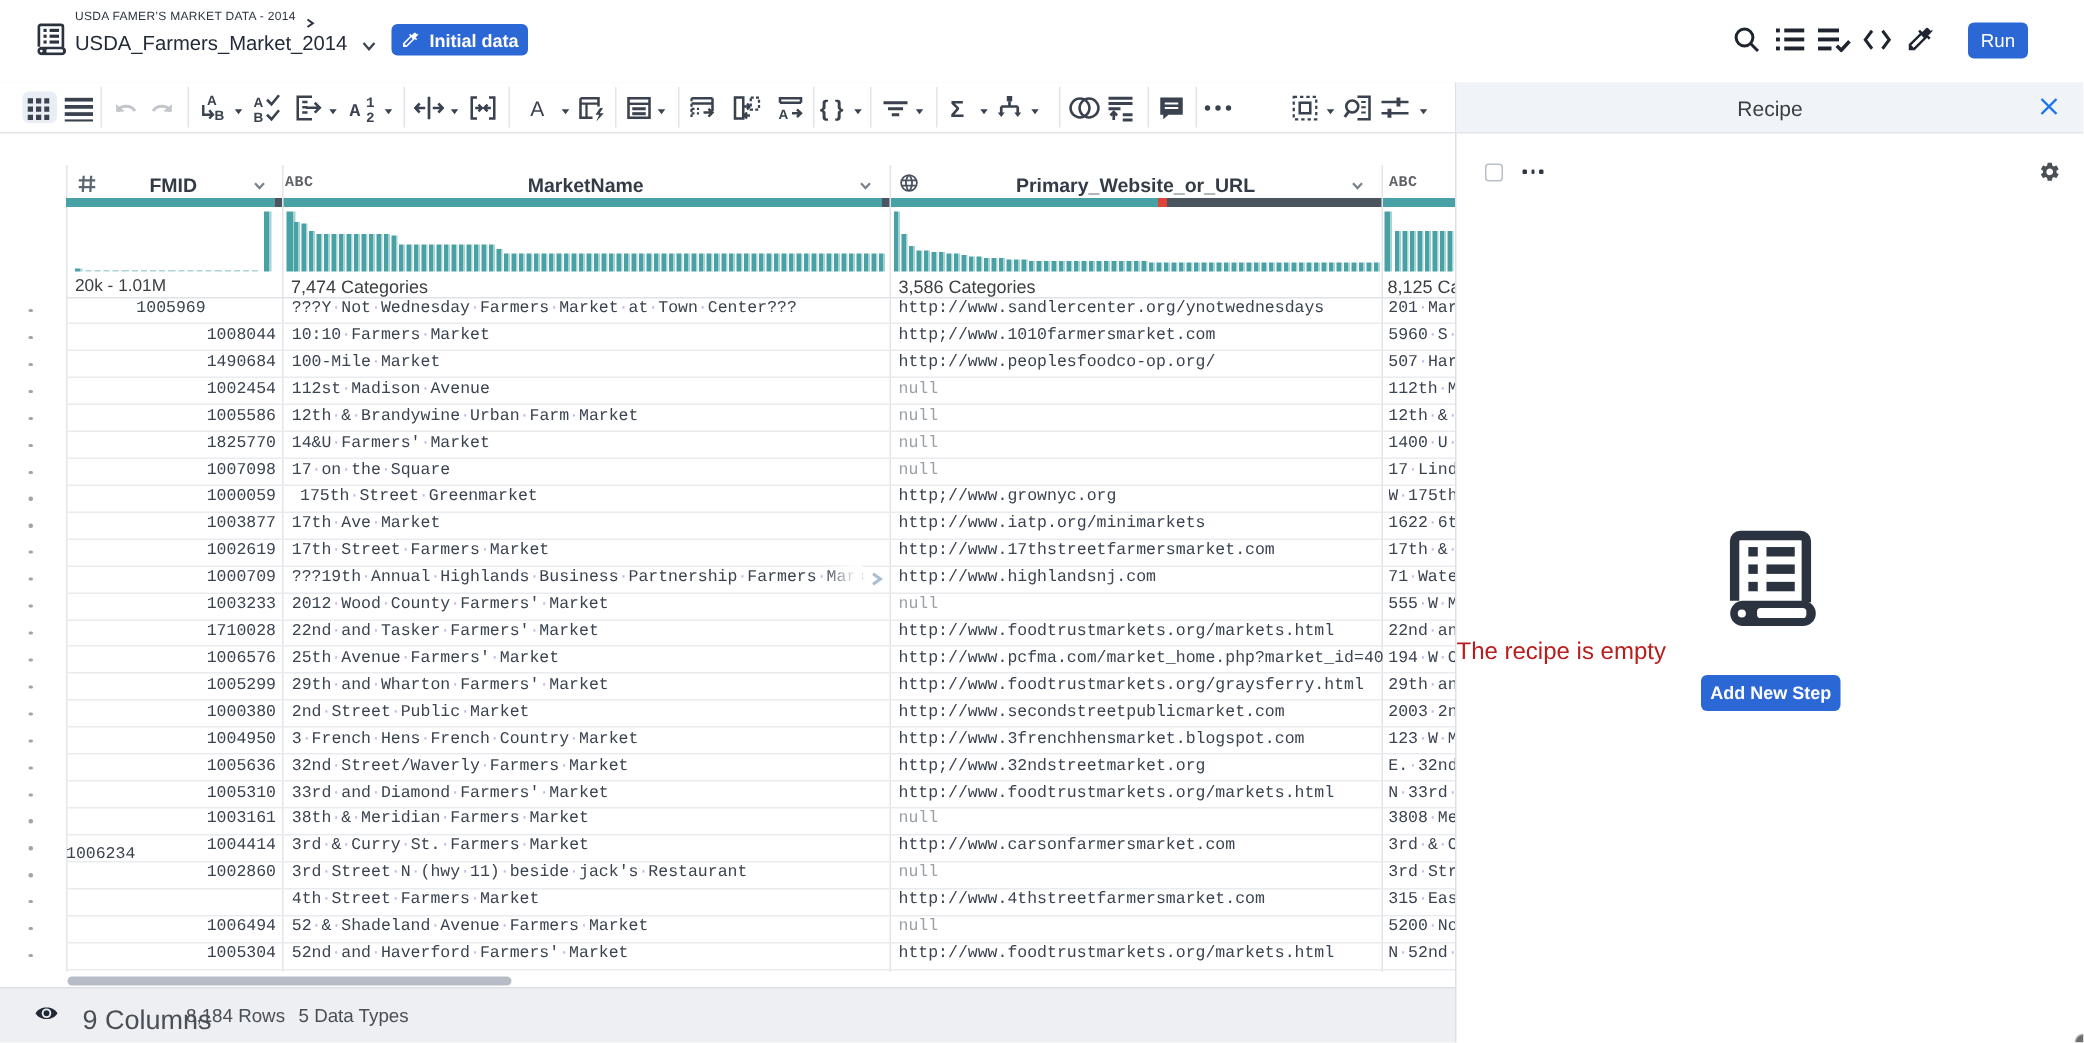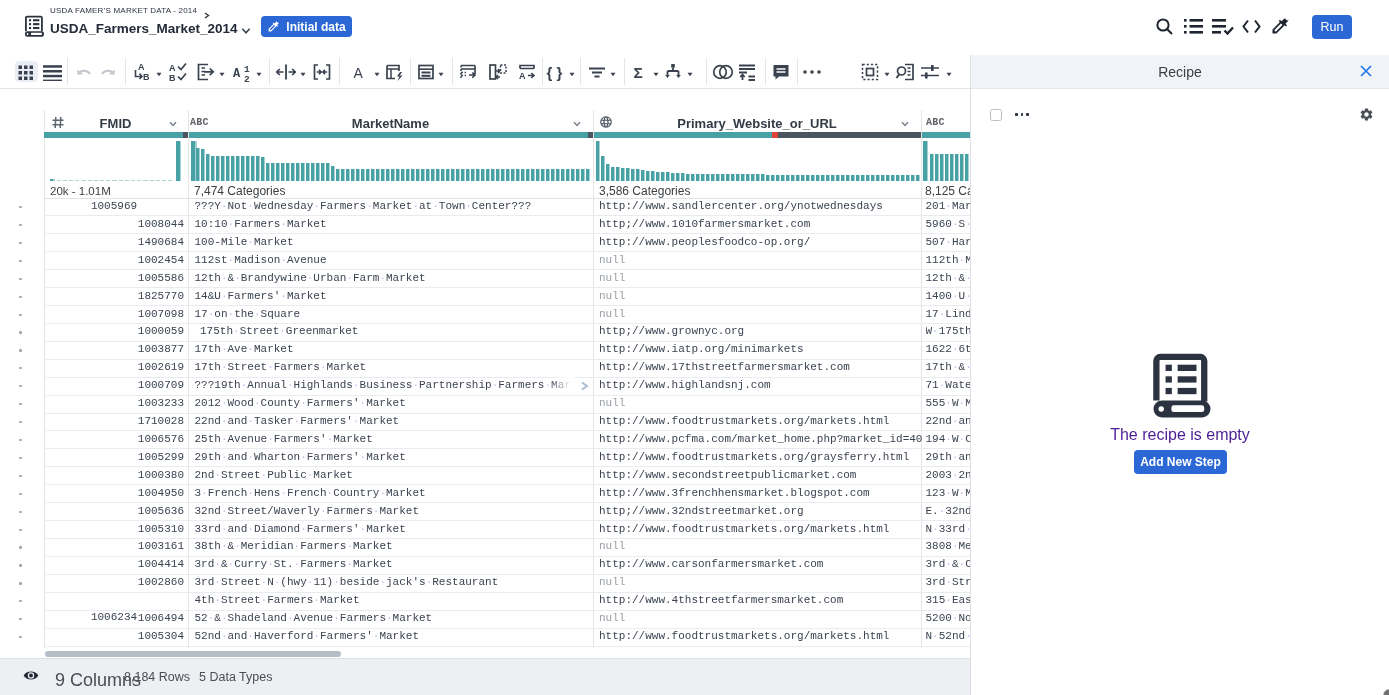--- a/index.html
+++ b/index.html
@@ -22,21 +22,21 @@
     <rect x="25.5" y="13" width="19.5" height="6.5" fill="#2b3240"></rect>
     <rect x="13" y="25" width="6.5" height="6.5" fill="#2b3240"></rect>
     <rect x="25.5" y="25" width="19.5" height="6.5" fill="#2b3240"></rect>
     <rect x="13" y="37" width="6.5" height="6.5" fill="#2b3240"></rect>
     <rect x="25.5" y="37" width="19.5" height="6.5" fill="#2b3240"></rect>
   </svg>
 <div class="abs" style="left:50px;top:6px;font-size:8px;font-weight:normal;color:#2c3441;letter-spacing:0.2px">USDA FAMER’S MARKET DATA - 2014</div>
 <svg class="abs" style="left:204px;top:12px" width="6" height="7" viewBox="0 0 6 7">
     <path d="M1 1 L4.5 3.5 L1 6" fill="none" stroke="#2c3441" stroke-width="1.4"></path>
   </svg>
-<div class="abs" style="left:50px;top:21px;font-size:13.5px;font-weight:bold;color:#232b38">USDA_Farmers_Market_2014</div>
+<div class="abs" style="left:50px;top:21px;font-size:13.5px;font-weight:normal;color:#232b38">USDA_Farmers_Market_2014</div>
 <svg class="abs" style="left:241px;top:27px" width="10" height="8" viewBox="0 0 11 8">
     <path d="M1.5 1.5 L5.5 6 L9.5 1.5" fill="none" stroke="#3a4350" stroke-width="1.7"></path>
   </svg>
 <div class="btn" style="left:261px;top:16px;width:91px;height:21px;font-size:12px"><svg width="13" height="13" viewBox="0 0 24 24" style="margin-right:6px">
       <path fill="#fff" d="M20.71 5.63l-2.34-2.34a1 1 0 0 0-1.41 0l-3.12 3.12-1.93-1.91-1.41 1.41 1.42 1.42L3 16.25V21h4.75l9.92-9.92 1.42 1.42 1.41-1.41-1.92-1.92 3.12-3.12c.4-.4.4-1.03.01-1.42zM6.92 19L5 17.08l8.06-8.06 1.92 1.92L6.92 19z"></path>
     </svg>Initial data</div>
 <svg class="abs" style="left:1155px;top:17px" width="19" height="19" viewBox="0 0 19 19">
     <circle cx="8" cy="8" r="5.6" fill="none" stroke="#1f2530" stroke-width="2"></circle>
     <path d="M12.2 12.2 L17 17" stroke="#1f2530" stroke-width="2"></path>
   </svg>
@@ -645,21 +645,21 @@
 <div class="abs mono" style="left:599px;top:556.4px;width:322.5px;overflow:hidden;line-height:17.9px">http://www.carsonfarmersmarket.com</div>
 <div class="abs mono" style="left:925.5px;top:556.4px;width:44px;overflow:hidden;line-height:17.9px">3rd<b>·</b>&amp;<b>·</b>Cur</div>
 <div class="abs" style="left:19px;top:582.32px;width:2.6px;height:2.2px;border-radius:1.3px;background:#a0a5ac"></div>
 <div class="abs" style="left:44px;top:591.77px;width:926px;height:1px;background:#e9ebee"></div>
 <div class="abs mono" style="left:44px;top:574.32px;width:140px;text-align:right;line-height:17.9px">1002860</div>
 <div class="abs mono" style="left:194.5px;top:574.32px;width:383px;overflow:hidden;line-height:17.9px">3rd<b>·</b>Street<b>·</b>N<b>·</b>(hwy<b>·</b>11)<b>·</b>beside<b>·</b>jack's<b>·</b>Restaurant</div>
 <div class="abs mono null" style="left:599px;top:574.32px;line-height:17.9px">null</div>
 <div class="abs mono" style="left:925.5px;top:574.32px;width:44px;overflow:hidden;line-height:17.9px">3rd<b>·</b>Stree</div>
 <div class="abs" style="left:19px;top:600.24px;width:2.6px;height:2.2px;border-radius:1.3px;background:#a0a5ac"></div>
 <div class="abs" style="left:44px;top:609.69px;width:926px;height:1px;background:#e9ebee"></div>
-<div class="abs mono" style="left:44px;top:609px;width:140px;text-align:center;line-height:17.9px">1006234</div>
+<div class="abs mono" style="left:44px;top:562px;width:140px;text-align:left;line-height:17.9px">1006234</div>
 <div class="abs mono" style="left:194.5px;top:592.24px;width:383px;overflow:hidden;line-height:17.9px">4th<b>·</b>Street<b>·</b>Farmers<b>·</b>Market</div>
 <div class="abs mono" style="left:599px;top:592.24px;width:322.5px;overflow:hidden;line-height:17.9px">http://www.4thstreetfarmersmarket.com</div>
 <div class="abs mono" style="left:925.5px;top:592.24px;width:44px;overflow:hidden;line-height:17.9px">315<b>·</b>East</div>
 <div class="abs" style="left:19px;top:618.16px;width:2.6px;height:2.2px;border-radius:1.3px;background:#a0a5ac"></div>
 <div class="abs" style="left:44px;top:627.61px;width:926px;height:1px;background:#e9ebee"></div>
 <div class="abs mono" style="left:44px;top:610.16px;width:140px;text-align:right;line-height:17.9px">1006494</div>
 <div class="abs mono" style="left:194.5px;top:610.16px;width:383px;overflow:hidden;line-height:17.9px">52<b>·</b>&amp;<b>·</b>Shadeland<b>·</b>Avenue<b>·</b>Farmers<b>·</b>Market</div>
 <div class="abs mono null" style="left:599px;top:610.16px;line-height:17.9px">null</div>
 <div class="abs mono" style="left:925.5px;top:610.16px;width:44px;overflow:hidden;line-height:17.9px">5200<b>·</b>Nort</div>
 <div class="abs" style="left:19px;top:636.08px;width:2.6px;height:2.2px;border-radius:1.3px;background:#a0a5ac"></div>
@@ -696,14 +696,14 @@
     <rect x="0.5" y="50" width="59" height="17.5" rx="8.75" fill="#2b3240"></rect>
     <rect x="19" y="55" width="34" height="7" rx="2.5" fill="#fff"></rect>
     <circle cx="8.5" cy="58.8" r="2.8" fill="#fff"></circle>
     <rect x="13" y="13" width="6.5" height="6.5" fill="#2b3240"></rect>
     <rect x="25.5" y="13" width="19.5" height="6.5" fill="#2b3240"></rect>
     <rect x="13" y="25" width="6.5" height="6.5" fill="#2b3240"></rect>
     <rect x="25.5" y="25" width="19.5" height="6.5" fill="#2b3240"></rect>
     <rect x="13" y="37" width="6.5" height="6.5" fill="#2b3240"></rect>
     <rect x="25.5" y="37" width="19.5" height="6.5" fill="#2b3240"></rect>
   </svg>
-<div class="abs" style="left:971px;top:426px;width:418px;text-align:center;font-size:16px;color:#4c1d95">The recipe is empty</div>
+<div class="abs" style="left:971px;top:426px;width:418px;font-size:16px;color:#b91c1c">The recipe is empty</div>
 <div class="btn" style="left:1134px;top:450px;width:93px;height:24px;font-size:12px">Add New Step</div>
 <div class="abs" style="left:1383px;top:689px;width:6px;height:6px;background:radial-gradient(circle at 100% 100%,#6f6f6f 0 55%,rgba(255,255,255,0) 75%)"></div>
 </body></html>

